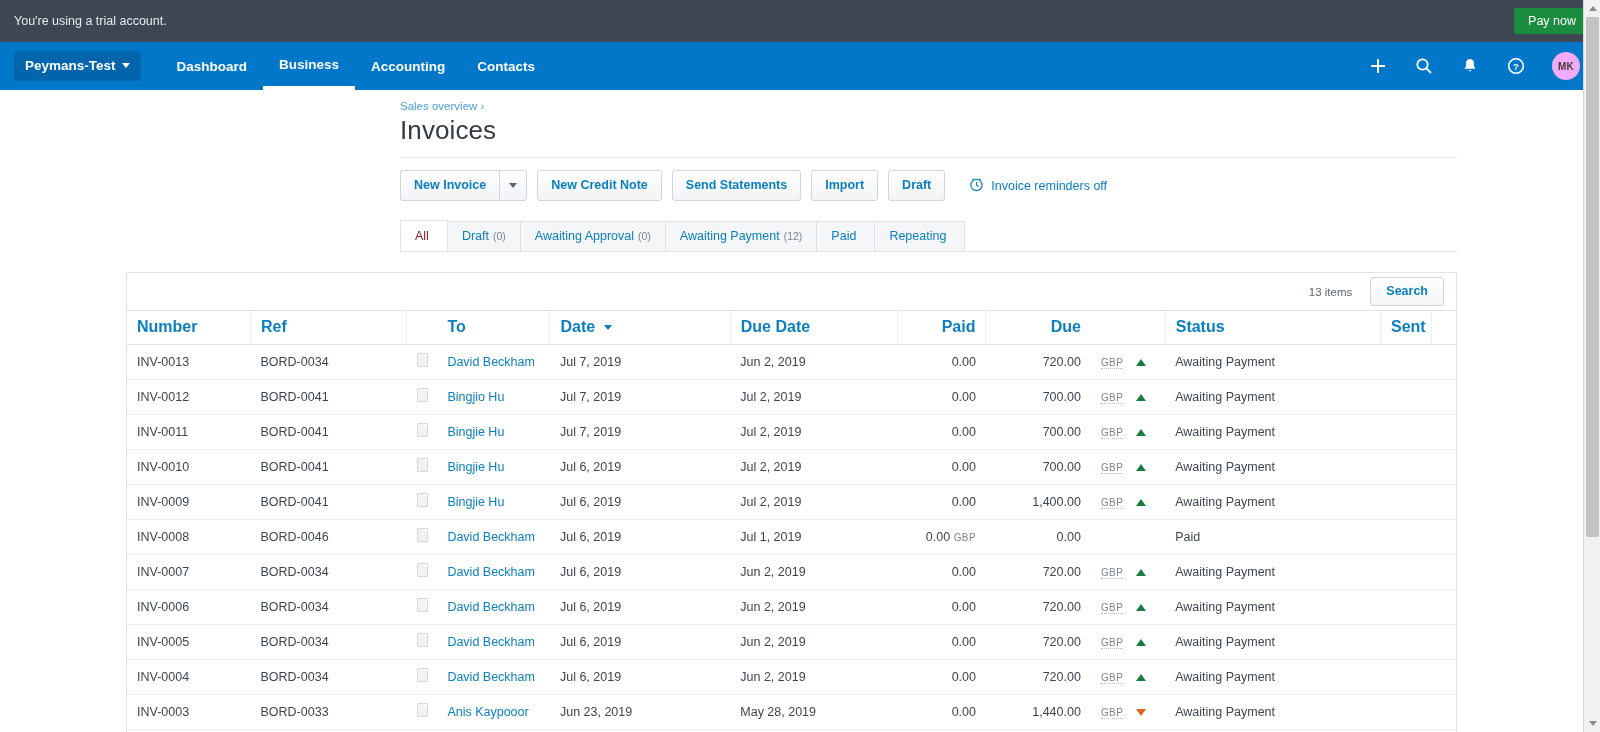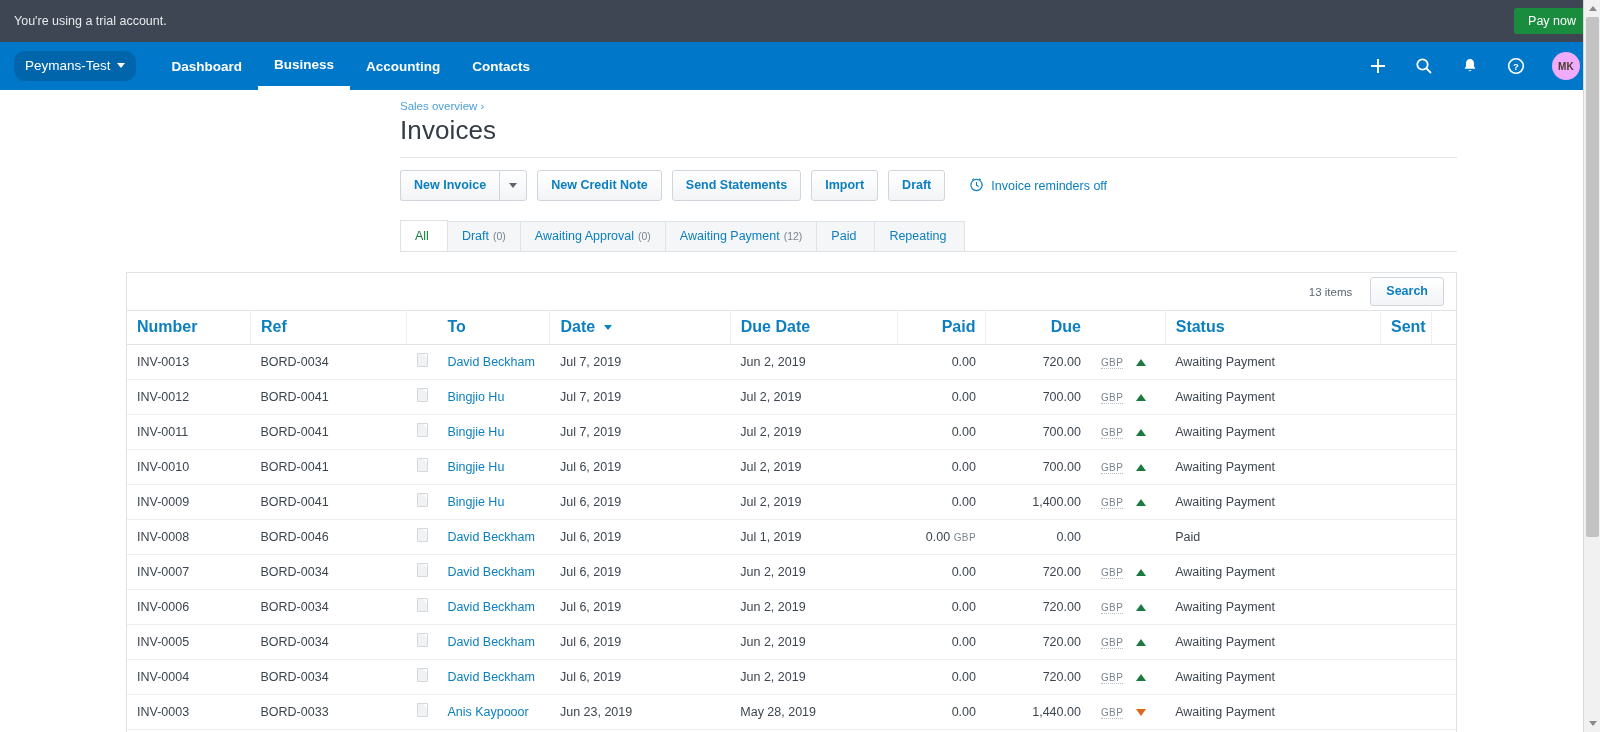--- a/index.html
+++ b/index.html
@@ -44,23 +44,23 @@
     background: #0077c8;
     display: flex;
     align-items: center;
     padding-left: 14px;
     position: relative;
   }
   .org-chip {
     background: #0065ab;
     color: #ffffff;
     font-size: 13.5px;
-    font-weight: normal;
+    font-weight: bold;
     padding: 7px 11px 8px 11px;
-    border-radius: 11px;
+    border-radius: 4px;
     display: flex;
     align-items: center;
     gap: 6px;
     cursor: pointer;
     margin-right: 20px;
   }
   .caret-down {
     width: 0; height: 0;
     border-left: 4px solid transparent;
     border-right: 4px solid transparent;
@@ -194,21 +194,21 @@
     background: #f4f6f7;
     border-color: #dfe3e6;
     margin-right: -1px;
     height: 30px;
     display: flex;
     align-items: center;
     gap: 4px;
   }
   .tab.active {
     background: #ffffff;
-    color: #15803d;
+    color: #7f1d1d;
     border-color: #dfe3e6;
     position: relative;
     z-index: 2;
     height: 31px;
   }
   .tab .count { font-size: 10.5px; color: #7b858e; }
   .tab.active .count { color: #7b858e; }
 
   
   .table-card {

